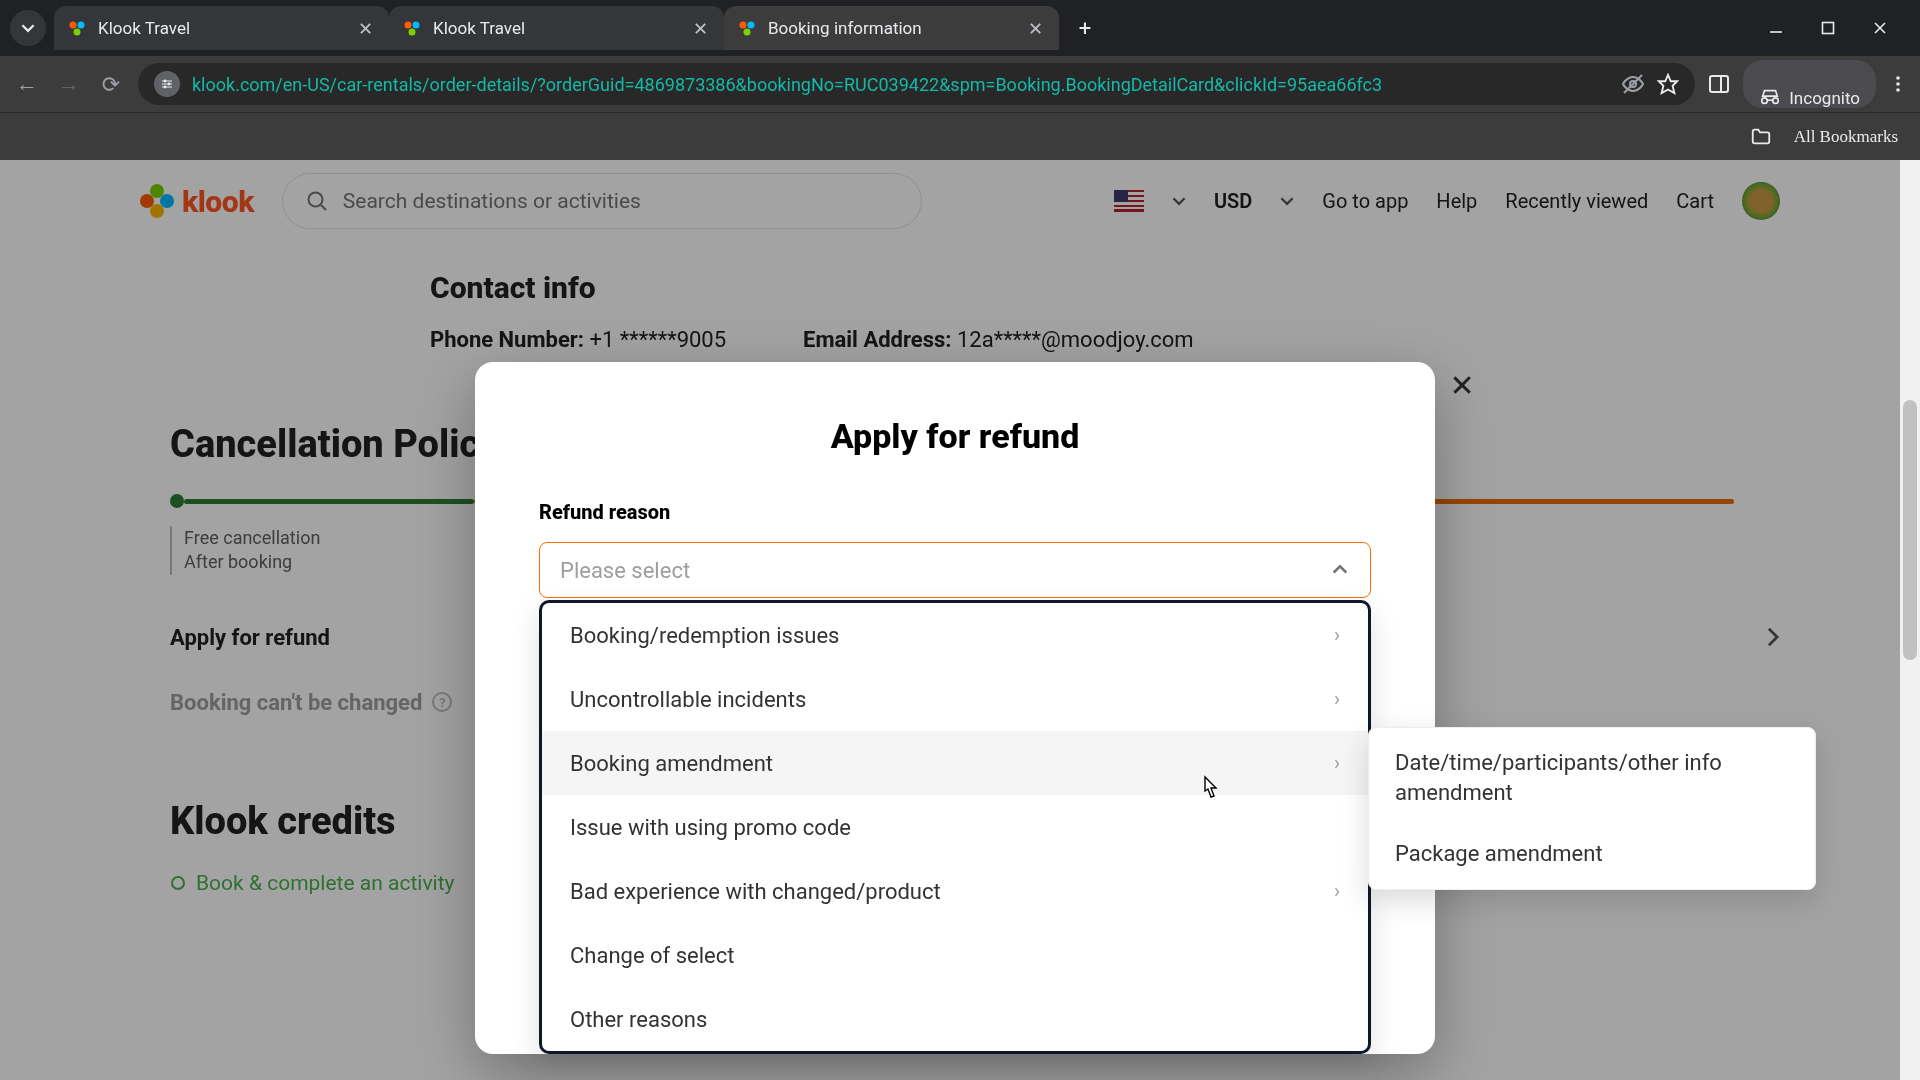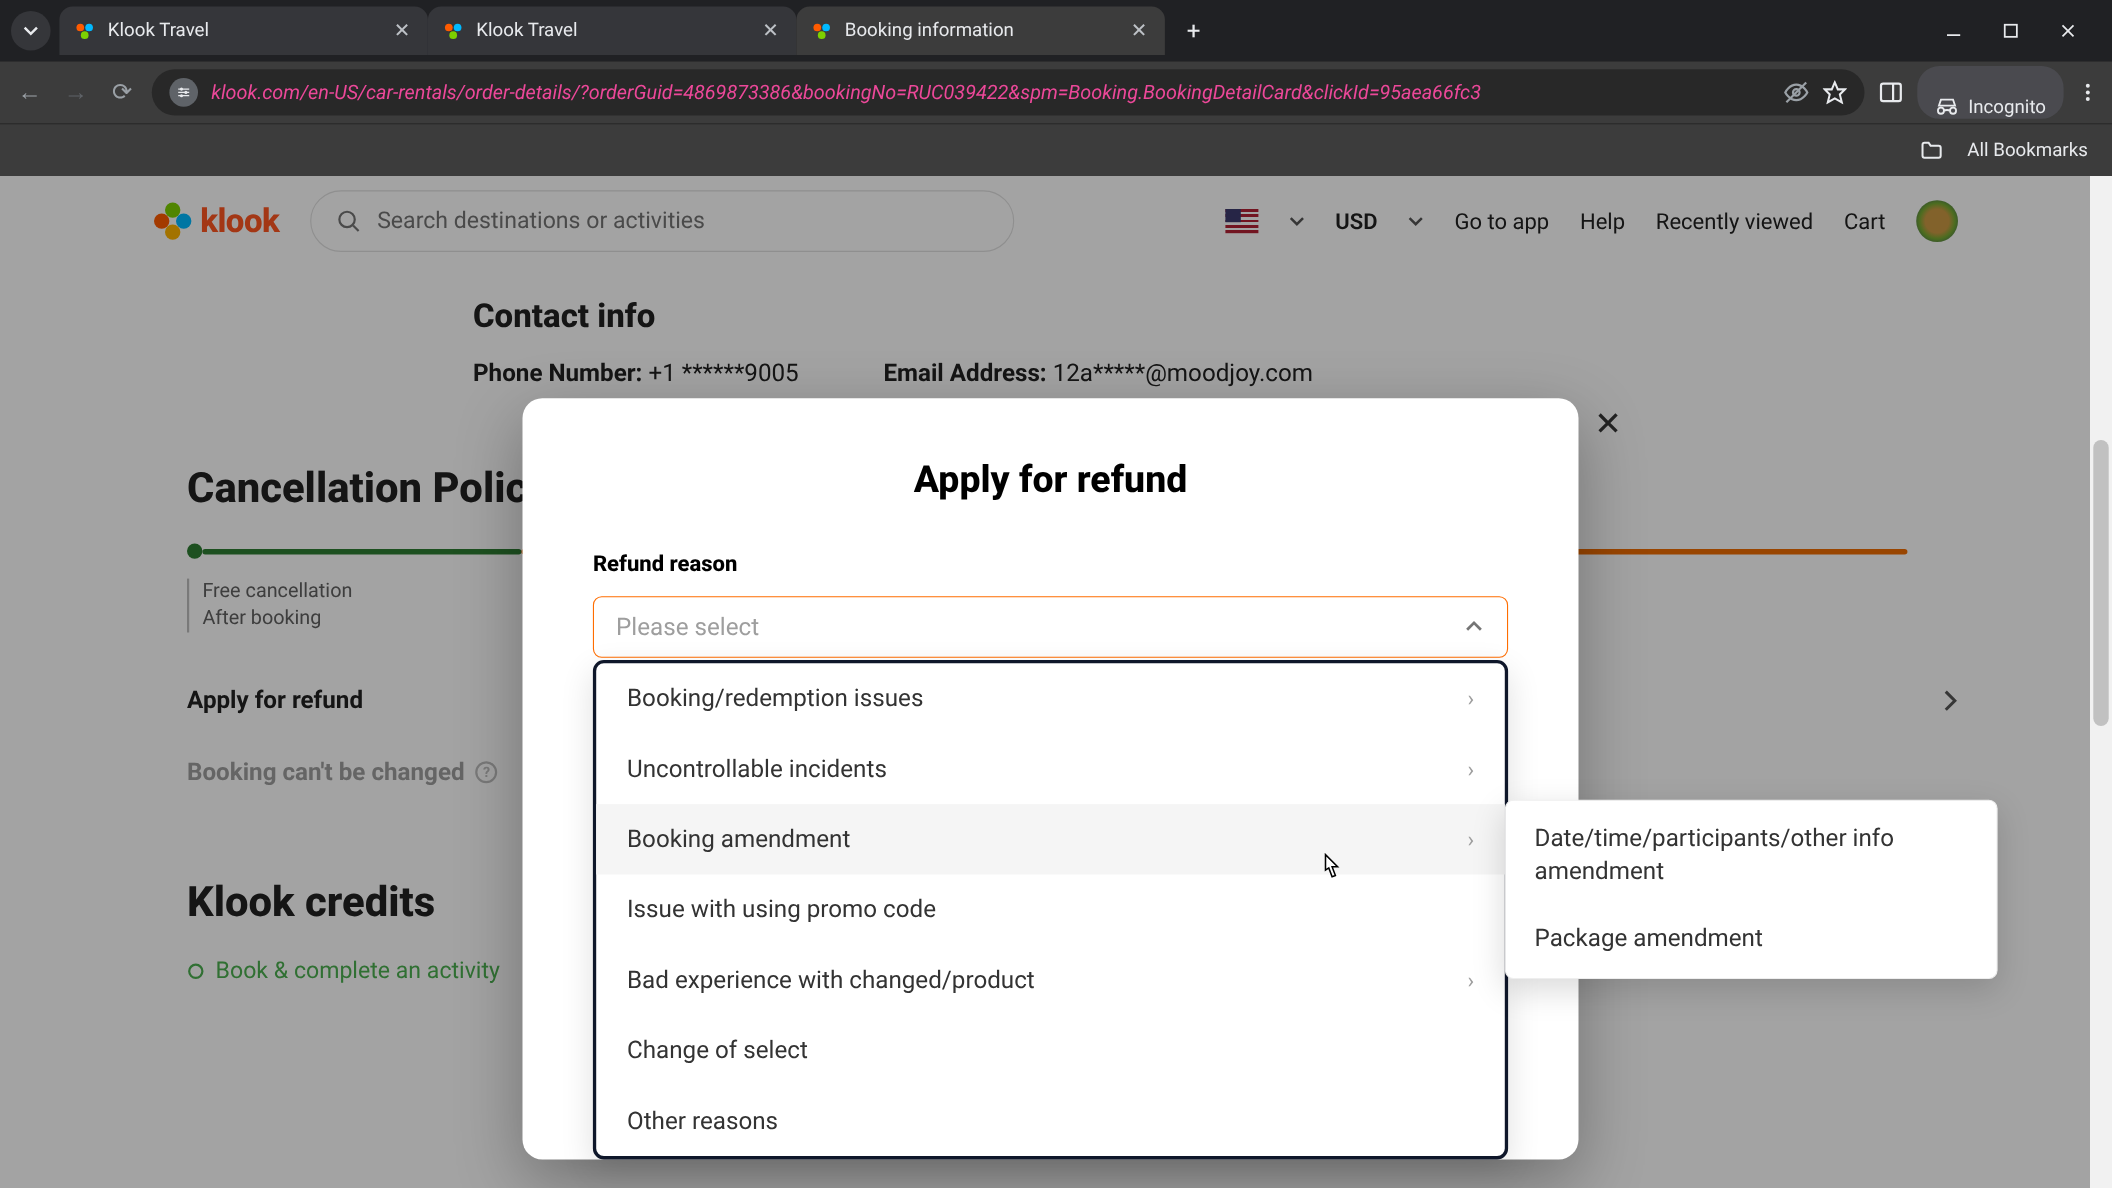--- a/index.html
+++ b/index.html
@@ -16,24 +16,24 @@
   .tab .title { flex:1; white-space:nowrap; overflow:hidden; text-overflow:ellipsis; }
   .tab .close { color:#bdc1c6; font-size:18px; padding:0 4px; }
   .newtab { width:36px; height:36px; color:#e8eaed; display:flex;align-items:center;justify-content:center; font-size:22px; margin-left:8px;}
   .win-controls { margin-left:auto; display:flex; gap:28px; padding-right:18px; color:#e8eaed; font-size:16px; }
   .win-controls span { display:inline-flex;align-items:center;justify-content:center; width:24px;height:24px;}
 
   .addrbar { height: 56px; background: #3c3c3c; display:flex; align-items:center; padding:0 12px; gap:12px; color:#bdc1c6; }
   .addrbar .nav-icon { width:30px; text-align:center; font-size:22px; color:#9aa0a6; }
   .omnibox { flex:1; height:42px; background:#282828; border-radius:21px; display:flex; align-items:center; padding:0 16px; gap:12px; color:#e8eaed; font-size:18px; }
   .omnibox .site-chip { width:26px;height:26px;background:#5f6368;border-radius:50%;display:flex;align-items:center;justify-content:center;font-size:14px; }
-  .omnibox .url { flex:1; white-space:nowrap; overflow:hidden; text-overflow:ellipsis; color:#ec4899;font-style:italic; }
+  .omnibox .url { flex:1; white-space:nowrap; overflow:hidden; text-overflow:ellipsis; color:#14b8a6; }
   .incognito-chip { height:48px; background:#4a4a4f; border-radius:20px; display:flex;align-items:flex-end; gap:8px; padding:0 16px; color:#e8eaed; font-size:17px; }
 
-  .bookmarksbar { height:48px; background:#3c3c3c; border-top:1px solid #2a2a2a; display:flex; align-items:center; justify-content:flex-end; padding:0 22px; color:#e8eaed; font-size:17px; gap:22px; }
+  .bookmarksbar { height:48px; background:#3c3c3c; border-top:1px solid #2a2a2a; display:flex; align-items:center; justify-content:flex-end; padding:0 22px; color:#e8eaed; font-size:17px; gap:22px;font-family:Liberation Serif, serif; }
 
   
   .viewport { position:relative; flex:1; background:#fff; overflow:hidden; }
 
   .page { width:100%; height:100%; }
 
   
   .site-header { height:82px; display:flex; align-items:center; gap:28px; padding:0 140px; }
   .logo { display:flex; align-items:center; gap:8px; font-weight:800; font-size:30px; color:#ff5722; letter-spacing:-0.5px; }
   .logo .mark { width:34px; height:34px; position:relative; }

